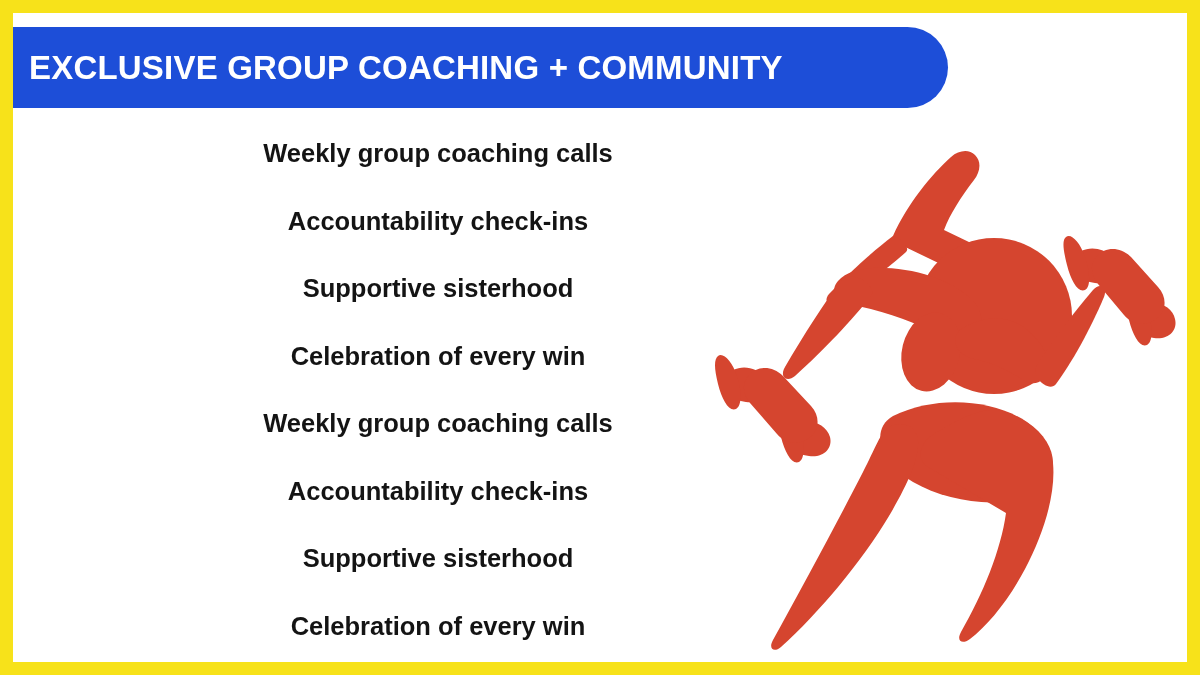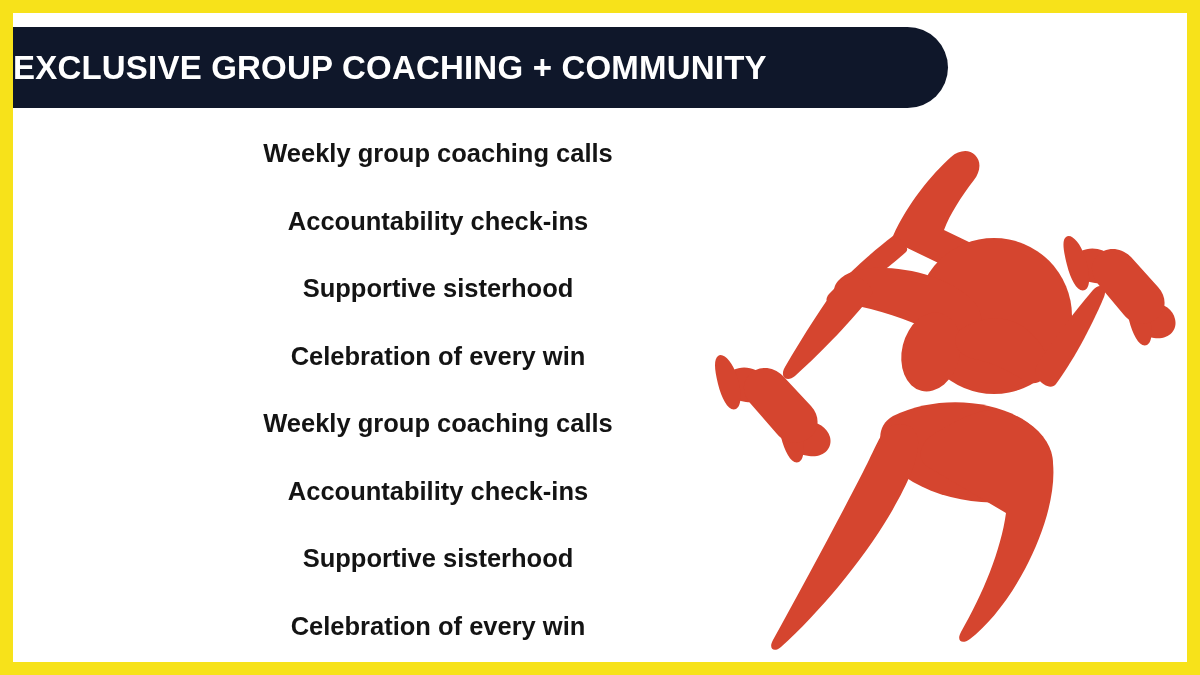--- a/index.html
+++ b/index.html
@@ -29,25 +29,26 @@
     overflow: hidden;
   }
 
   
   #header-banner {
     position: absolute;
     left: 0px;
     top: 14px;
     width: 935px;
     height: 81px;
-    background: #0f172a;
+    background: #1d4ed8;
     border-radius: 0 41px 41px 0;
     display: flex;
     align-items: center;
     box-sizing: border-box;
+    padding-left: 16px;
   }
   #header-title {
     color: #ffffff;
     font-size: 33px;
     font-weight: bold;
     letter-spacing: 0.2px;
     white-space: nowrap;
     font-family: "Liberation Sans", sans-serif;
   }
 

